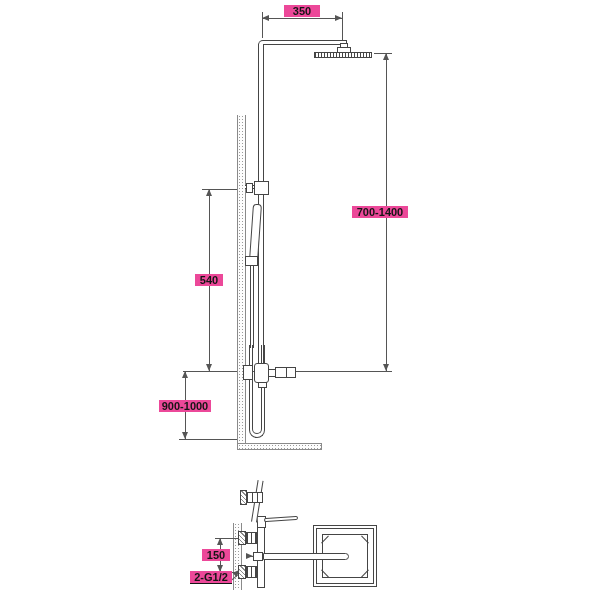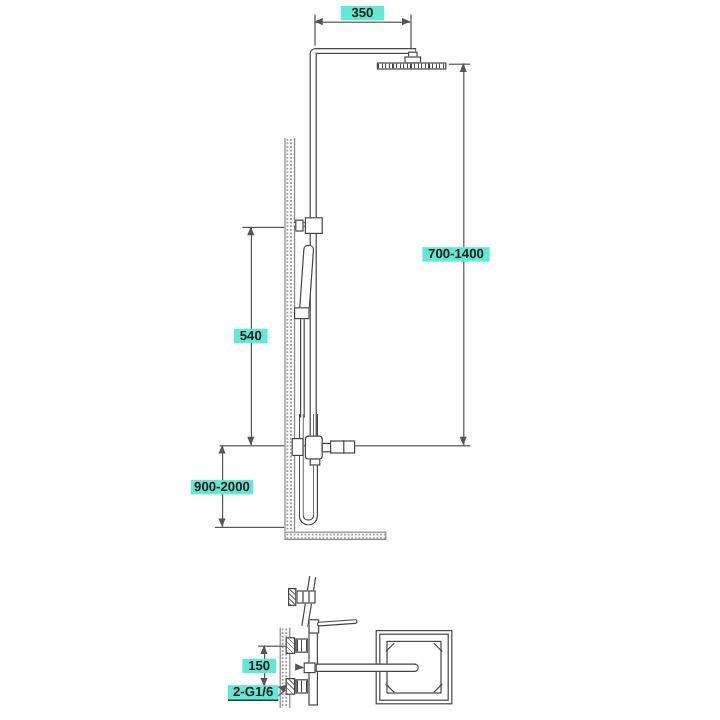--- a/index.html
+++ b/index.html
@@ -26,21 +26,21 @@
     background-image:radial-gradient(var(--wall) 0.7px,rgba(0,0,0,0) 0.8px);
     background-size:3px 3px;
     border-left:1px solid #8a8a8a;border-right:1px solid #8a8a8a;
     position:absolute;
   }
   .hatch{background-image:repeating-linear-gradient(45deg,#8a8a8a 0,#8a8a8a 1px,#fff 1px,#fff 3px)}
   .ribs{background-image:repeating-linear-gradient(90deg,var(--line) 0,var(--line) 1px,#fff 1px,#fff 4px)}
   .ticks{background-image:repeating-linear-gradient(90deg,var(--line) 0,var(--line) 1px,#fff 1px,#fff 3px)}
   .lbl{
     position:absolute;font-weight:bold;font-size:11px;line-height:12px;
-    color:var(--text);background:#5eead4;text-align:center;white-space:nowrap;
+    color:var(--text);background:#ec4899;text-align:center;white-space:nowrap;
   }
   .arr{position:absolute;width:0;height:0;border-style:solid}
   .arr.up{border-width:0 3px 7px 3px;border-color:transparent transparent var(--dim) transparent}
   .arr.down{border-width:7px 3px 0 3px;border-color:var(--dim) transparent transparent transparent}
   .arr.left{border-width:3px 7px 3px 0;border-color:transparent var(--dim) transparent transparent}
   .arr.right{border-width:3px 0 3px 7px;border-color:transparent transparent transparent var(--dim)}
 </style>
 </head>
 <body>
 
@@ -128,17 +128,17 @@
   <div class="vl" style="left:220px;top:538px;height:34px"></div>
   <div class="arr up" style="left:217px;top:538px"></div>
   <div class="arr down" style="left:217px;top:565px"></div>
 
   <div class="hl" style="left:228px;top:578px;width:11px;transform:rotate(-40deg)"></div>
   <div class="arr up" style="left:234px;top:569px;transform:rotate(45deg)"></div>
 
   <div class="lbl" style="left:284px;top:5px;width:36px">350</div>
   <div class="lbl" style="left:352px;top:206px;width:56px">700-1400</div>
   <div class="lbl" style="left:195px;top:274px;width:28px">540</div>
-  <div class="lbl" style="left:159px;top:400px;width:52px">900-2000</div>
+  <div class="lbl" style="left:159px;top:400px;width:52px">900-1000</div>
   <div class="lbl" style="left:202px;top:549px;width:28px">150</div>
-  <div class="lbl" style="left:190px;top:571px;width:42px;border-bottom:1px solid var(--text)">2-G1/6</div>
+  <div class="lbl" style="left:190px;top:571px;width:42px;border-bottom:1px solid var(--text)">2-G1/2</div>
 
 </div>
 
 </body></html>

